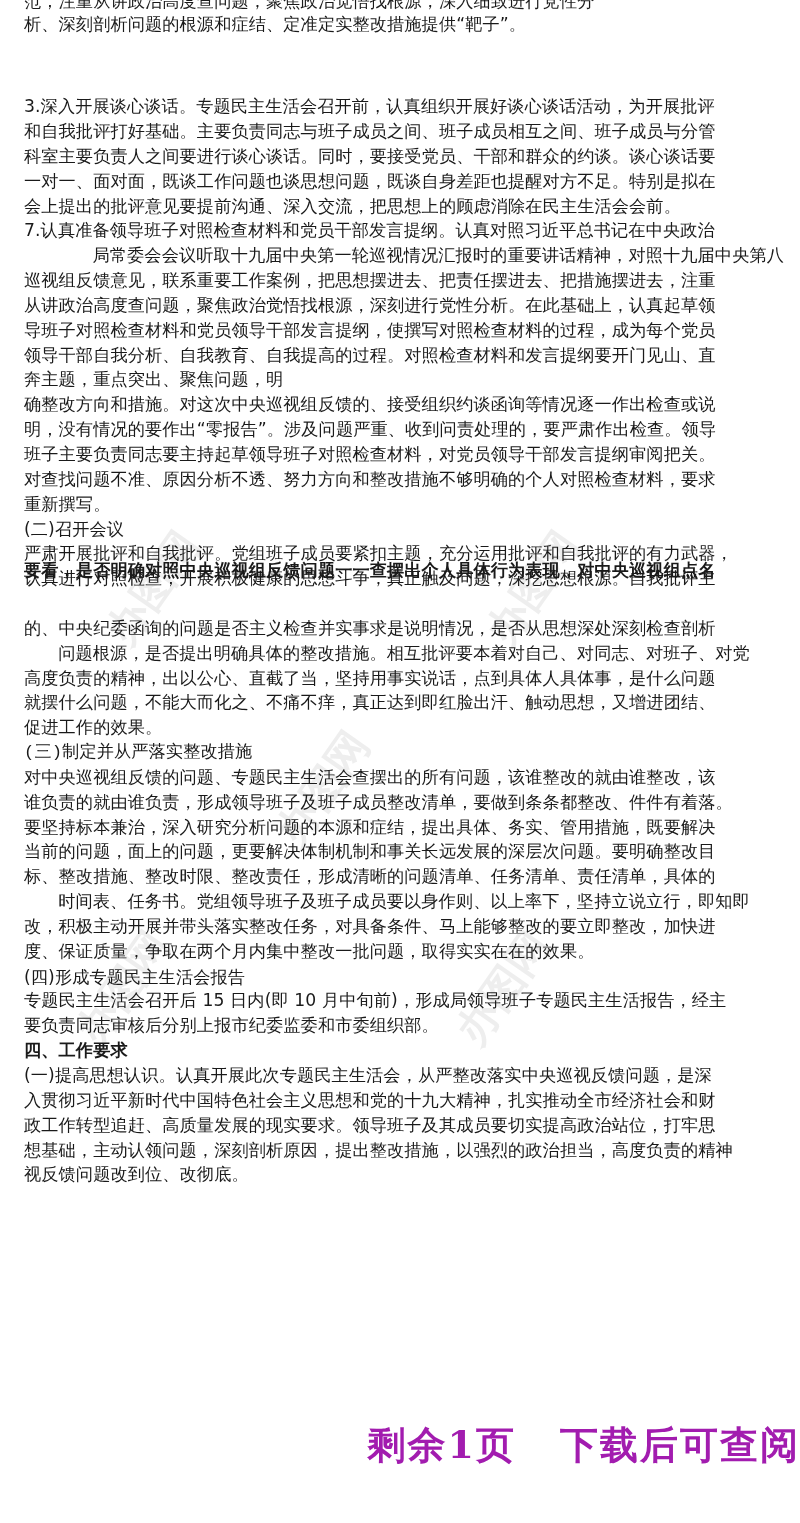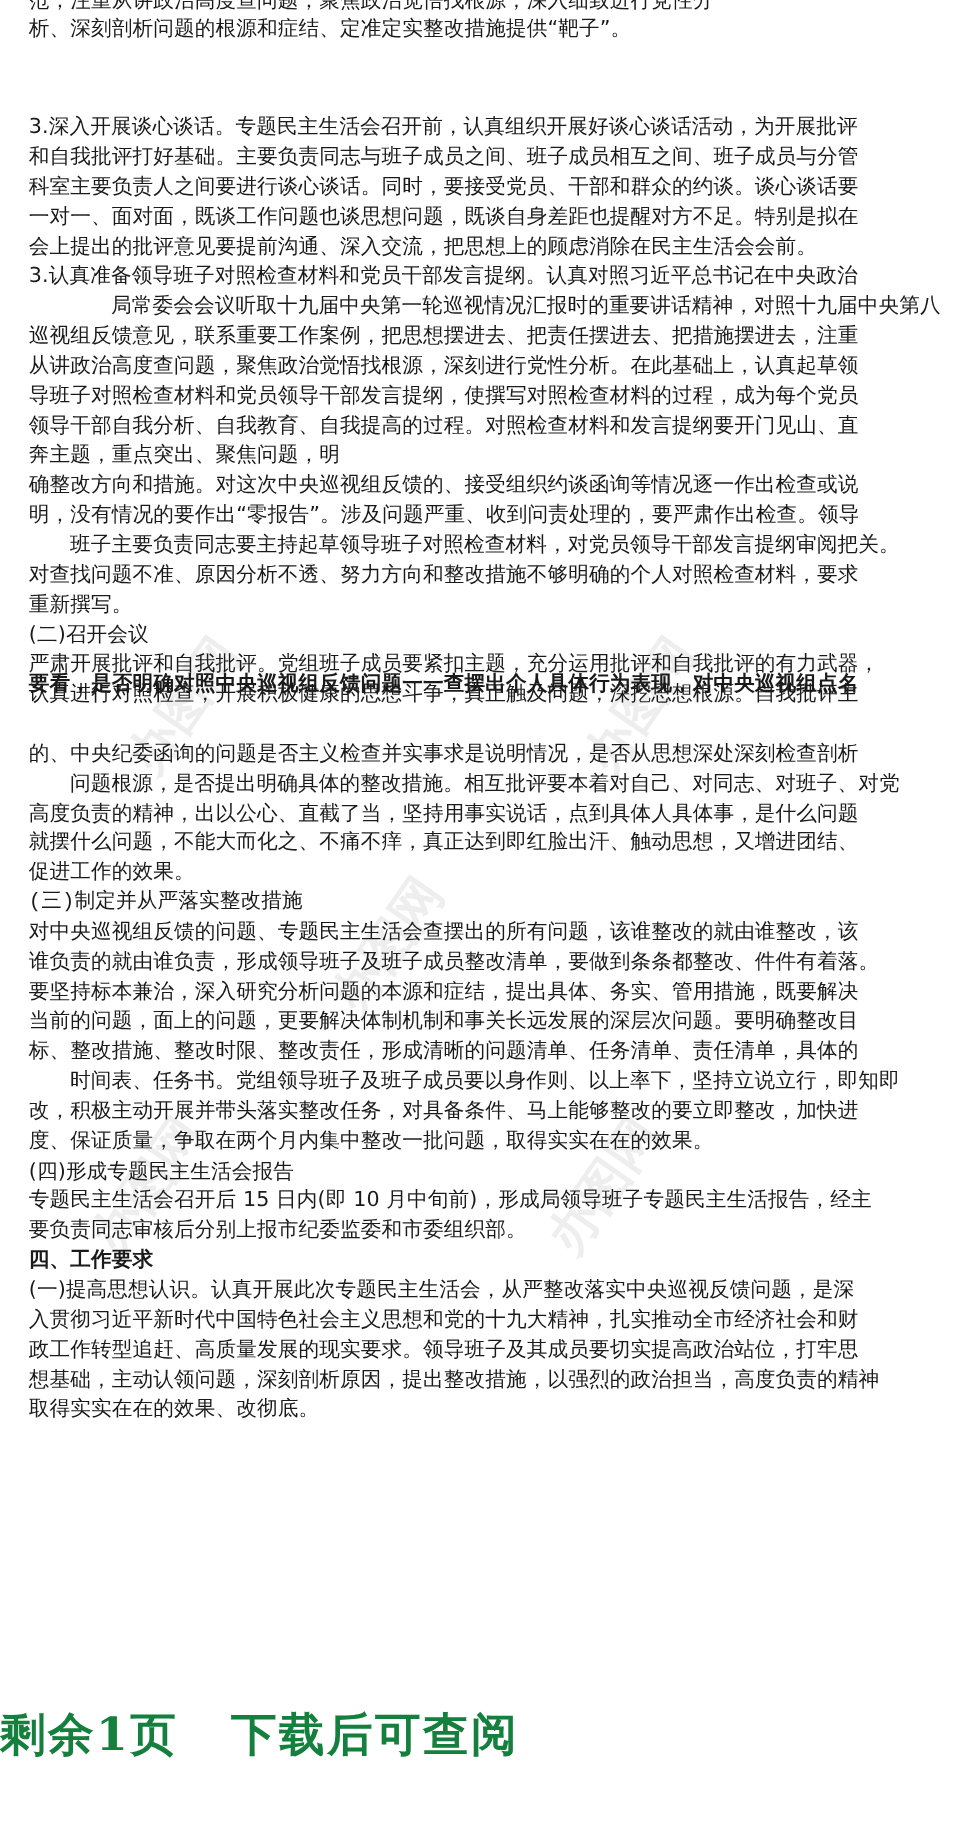--- a/index.html
+++ b/index.html
@@ -4,22 +4,22 @@
   <style>
     html, body { margin: 0; padding: 0; background: #ffffff; }
     body { width: 800px; height: 1523px; position: relative; overflow: hidden;
            font-family: "DejaVu Sans", "Liberation Sans", sans-serif; color: #1a1a1a; }
     .page { position: absolute; left: 0; top: 0; width: 800px; height: 1523px; }
     .line { position: absolute; left: 24px; width: 760px; font-size: 17.2px; line-height: 23px;
             white-space: nowrap; letter-spacing: 0.1px; }
     .line.heading-bold { font-weight: bold; }
     .watermark { position: absolute; color: rgba(160,160,160,0.18); font-size: 42px;
                  transform: rotate(-55deg); font-weight: bold; pointer-events: none; white-space: nowrap; }
-    .footer-note { position: absolute; left: 0; top: 1420px; width: 800px; text-align: left;
-                   font-size: 38px; font-weight: bold; color: #15803d; letter-spacing: 2px;
+    .footer-note { position: absolute; left: 0; top: 1420px; width: 800px; text-align: right;
+                   font-size: 38px; font-weight: bold; color: #a21caf; letter-spacing: 2px;
                    font-family: "DejaVu Serif", "Liberation Serif", serif; }
     .footer-note span { display: inline-block; }
     .footer-note .gap { width: 44px; }
   </style>
 </head>
 <body>
 
 <div class="page" id="page">
   <div class="watermark" style="left:90px; top:560px;">办图网</div>
   <div class="watermark" style="left:470px; top:560px;">办图网</div>
@@ -28,30 +28,30 @@
   <div class="watermark" style="left:440px; top:960px;">办图网</div>
 
   <div id="lines">
       <div class="line" style="top: -10px;">范，注重从讲政治高度查问题，聚焦政治觉悟找根源，深入细致进行党性分</div>
       <div class="line" style="top: 13px;">析、深刻剖析问题的根源和症结、定准定实整改措施提供“靶子”。</div>
       <div class="line" style="top: 95px;">3.深入开展谈心谈话。专题民主生活会召开前，认真组织开展好谈心谈话活动，为开展批评</div>
       <div class="line" style="top: 120px;">和自我批评打好基础。主要负责同志与班子成员之间、班子成员相互之间、班子成员与分管</div>
       <div class="line" style="top: 145px;">科室主要负责人之间要进行谈心谈话。同时，要接受党员、干部和群众的约谈。谈心谈话要</div>
       <div class="line" style="top: 170px;">一对一、面对面，既谈工作问题也谈思想问题，既谈自身差距也提醒对方不足。特别是拟在</div>
       <div class="line" style="top: 195px;">会上提出的批评意见要提前沟通、深入交流，把思想上的顾虑消除在民主生活会会前。</div>
-      <div class="line" style="top: 219px;">3.认真准备领导班子对照检查材料和党员干部发言提纲。认真对照习近平总书记在中央政治</div>
+      <div class="line" style="top: 219px;">7.认真准备领导班子对照检查材料和党员干部发言提纲。认真对照习近平总书记在中央政治</div>
       <div class="line" style="top: 244px; text-align: right;">局常委会会议听取十九届中央第一轮巡视情况汇报时的重要讲话精神，对照十九届中央第八</div>
       <div class="line" style="top: 269px;">巡视组反馈意见，联系重要工作案例，把思想摆进去、把责任摆进去、把措施摆进去，注重</div>
       <div class="line" style="top: 294px;">从讲政治高度查问题，聚焦政治觉悟找根源，深刻进行党性分析。在此基础上，认真起草领</div>
       <div class="line" style="top: 319px;">导班子对照检查材料和党员领导干部发言提纲，使撰写对照检查材料的过程，成为每个党员</div>
       <div class="line" style="top: 344px;">领导干部自我分析、自我教育、自我提高的过程。对照检查材料和发言提纲要开门见山、直</div>
       <div class="line" style="top: 368px;">奔主题，重点突出、聚焦问题，明</div>
       <div class="line" style="top: 393px;">确整改方向和措施。对这次中央巡视组反馈的、接受组织约谈函询等情况逐一作出检查或说</div>
       <div class="line" style="top: 418px;">明，没有情况的要作出“零报告”。涉及问题严重、收到问责处理的，要严肃作出检查。领导</div>
-      <div class="line" style="top: 443px; text-align: center;">班子主要负责同志要主持起草领导班子对照检查材料，对党员领导干部发言提纲审阅把关。</div>
+      <div class="line" style="top: 443px;">班子主要负责同志要主持起草领导班子对照检查材料，对党员领导干部发言提纲审阅把关。</div>
       <div class="line" style="top: 468px;">对查找问题不准、原因分析不透、努力方向和整改措施不够明确的个人对照检查材料，要求</div>
       <div class="line" style="top: 493px;">重新撰写。</div>
       <div class="line" style="top: 518px;">(二)召开会议</div>
       <div class="line" style="top: 542px;">严肃开展批评和自我批评。党组班子成员要紧扣主题，充分运用批评和自我批评的有力武器，</div>
       <div class="line" style="top: 567px;">认真进行对照检查，开展积极健康的思想斗争，真正触及问题，深挖思想根源。自我批评主</div>
       <div class="line" style="top: 559px; font-weight: bold;">要看，是否明确对照中央巡视组反馈问题一一查摆出个人具体行为表现，对中央巡视组点名</div>
       <div class="line" style="top: 617px;">的、中央纪委函询的问题是否主义检查并实事求是说明情况，是否从思想深处深刻检查剖析</div>
       <div class="line" style="top: 642px; text-align: center;">问题根源，是否提出明确具体的整改措施。相互批评要本着对自己、对同志、对班子、对党</div>
       <div class="line" style="top: 667px;">高度负责的精神，出以公心、直截了当，坚持用事实说话，点到具体人具体事，是什么问题</div>
       <div class="line" style="top: 691px;">就摆什么问题，不能大而化之、不痛不痒，真正达到即红脸出汗、触动思想，又增进团结、</div>
@@ -66,19 +66,19 @@
       <div class="line" style="top: 915px;">改，积极主动开展并带头落实整改任务，对具备条件、马上能够整改的要立即整改，加快进</div>
       <div class="line" style="top: 940px;">度、保证质量，争取在两个月内集中整改一批问题，取得实实在在的效果。</div>
       <div class="line" style="top: 966px;">(四)形成专题民主生活会报告</div>
       <div class="line" style="top: 989px;">专题民主生活会召开后 15 日内(即 10 月中旬前)，形成局领导班子专题民主生活报告，经主</div>
       <div class="line" style="top: 1014px;">要负责同志审核后分别上报市纪委监委和市委组织部。</div>
       <div class="line heading-bold" style="top: 1039px;">四、工作要求</div>
       <div class="line" style="top: 1064px;">(一)提高思想认识。认真开展此次专题民主生活会，从严整改落实中央巡视反馈问题，是深</div>
       <div class="line" style="top: 1089px;">入贯彻习近平新时代中国特色社会主义思想和党的十九大精神，扎实推动全市经济社会和财</div>
       <div class="line" style="top: 1114px;">政工作转型追赶、高质量发展的现实要求。领导班子及其成员要切实提高政治站位，打牢思</div>
       <div class="line" style="top: 1139px;">想基础，主动认领问题，深刻剖析原因，提出整改措施，以强烈的政治担当，高度负责的精神</div>
-      <div class="line" style="top: 1163px;">取得实实在在的效果、改彻底。</div>
+      <div class="line" style="top: 1163px;">视反馈问题改到位、改彻底。</div>
     </div>
 
   <div class="footer-note">
     <span>剩余1页</span><span class="gap"></span><span>下载后可查阅</span>
   </div>
 </div>
 
 </body></html>

